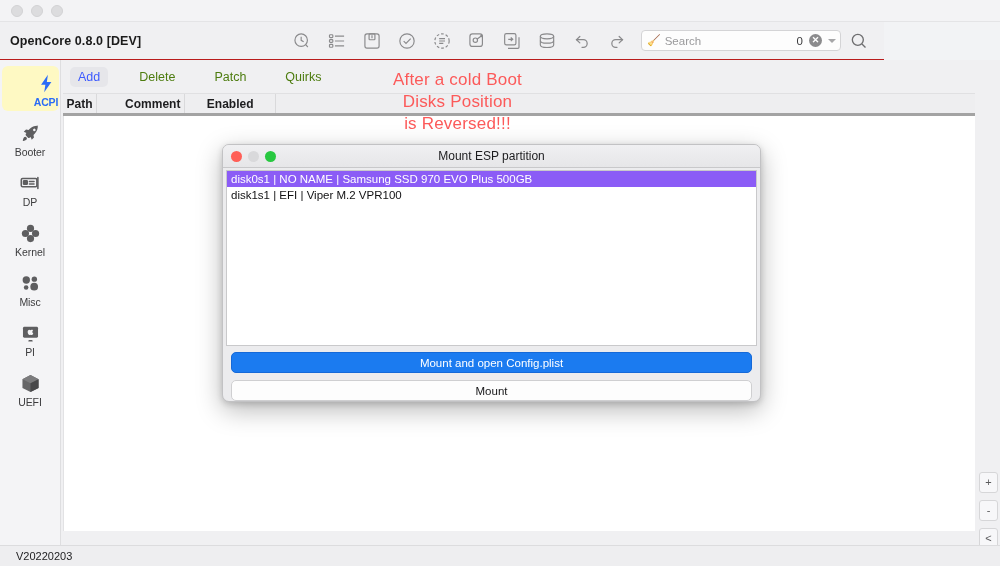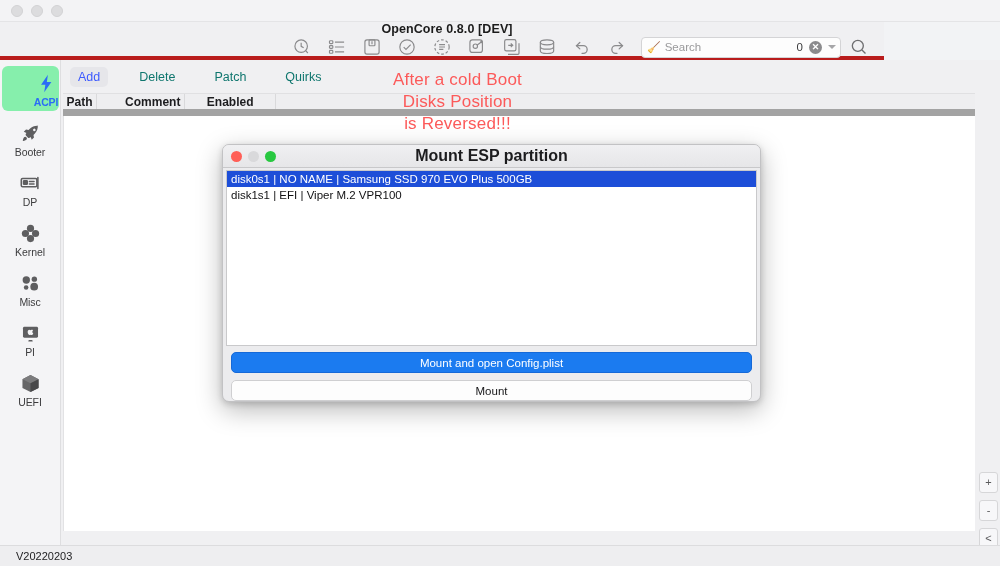--- a/index.html
+++ b/index.html
@@ -42,22 +42,22 @@
   }
   .tl-dot {
     width: 12px; height: 12px; border-radius: 50%;
     background: #dcdcde; border: 1px solid #d2d2d4;
   }
 
   
   .toolbar {
     position: absolute; left: 0; top: 22px; width: 884px; height: 38px;
     background: #f0f0f2;
-    border-bottom: 4px solid #b91c1c;
-    display: flex; align-items: center; flex-direction: column;
+    border-bottom: 1px solid #b91c1c;
+    display: flex; align-items: center;
   }
   .app-title {
     font-size: 12.5px; font-weight: bold; color: #1b1b1b;
     margin-left: 10px; letter-spacing: .1px; white-space: nowrap;
   }
   .toolbar-icons {
     margin-left: auto; display: flex; align-items: center; gap: 13px;
     padding-right: 6px;
   }
   .tb-icon {
@@ -95,42 +95,42 @@
     position: absolute; left: 0; top: 60px; width: 61px; height: 485px;
     background: #f4f4f6;
     border-right: 1px solid #dedee0;
     padding-top: 6px;
   }
   .side-item {
     width: 57px; margin: 0 auto 5px auto; padding: 4px 0 3px 0;
     display: flex; flex-direction: column; align-items: center; gap: 2px;
     border-radius: 6px;
   }
-  .side-item.active { background: #86efac; padding-left: 32px; }
+  .side-item.active { background: #fef9c3; padding-left: 32px; }
   .side-ico { height: 24px; display: flex; align-items: flex-end; justify-content: center; color: #5e5e60; }
   .side-label { font-size: 10.5px; color: #3c3c3e; letter-spacing: -.1px; }
   .side-item.active .side-label { color: #2b6cf6; font-weight: 600; }
 
   
   .content {
     position: absolute; left: 61px; top: 60px; width: 939px; height: 485px;
     background: #f0f0f2;
   }
   .tabbar {
     position: absolute; left: 0; top: 0; width: 100%; height: 33px;
     display: flex; align-items: center; padding-left: 9px; gap: 23px;
   }
   .tab {
-    font-size: 12.5px; color: #0f766e; padding: 3px 8px; border-radius: 5px;
+    font-size: 12.5px; color: #4d7c0f; padding: 3px 8px; border-radius: 5px;
   }
   .tab.active { color: #3d5afe; background: #e6e6ea; font-weight: 500; }
 
   .colheader {
     position: absolute; left: 2px; top: 33px; width: 912px; height: 23px;
-    background: #eeeef0; border-top: 1px solid #e0e0e2; border-bottom: 7px solid #a3a3a3;
+    background: #eeeef0; border-top: 1px solid #e0e0e2; border-bottom: 3px solid #a3a3a3;
     display: flex; align-items: center; justify-content: center;
   }
   .col {
     font-size: 12px; font-weight: bold; color: #1d1d1f;
     height: 100%; display: flex; align-items: center; justify-content: center;
     border-right: 1px solid #d9d9db;
   }
   .col-path { width: 35px; }
   .col-comment { width: 66px; margin-left: 24px; }
   .col-enabled { width: 93px; }
@@ -182,34 +182,34 @@
     border-bottom: 1px solid #c8c8ca;
     display: flex; align-items: center; padding-left: 8px; position: relative;
   }
   .dlg-dots { display: flex; gap: 6px; align-items: center; }
   .dlg-dot { width: 11px; height: 11px; border-radius: 50%; }
   .dot-red { background: #ff5f57; }
   .dot-yellow { background: #d9d9db; }
   .dot-green { background: #28c840; }
   .dlg-title {
     position: absolute; left: 0; right: 0; text-align: center;
-    font-size: 16px; font-weight: bold; color: #1c1c1e;
+    font-size: 12px; font-weight: normal; color: #1c1c1e;
     pointer-events: none;
   }
   .dlg-list {
     margin: 2px 3px 0 3px; height: 176px;
     background: #ffffff; border: 1px solid #c9c9cb;
     overflow: hidden;
   }
   .disk-row {
     height: 16px; display: flex; align-items: center;
     padding-left: 4px; font-size: 11.5px; color: #111113;
     white-space: nowrap;
   }
-  .disk-row.selected { background: #1d4ed8; color: #ffffff; }
+  .disk-row.selected { background: #8b5cf6; color: #ffffff; }
   .dlg-buttons { padding: 6px 8px 0 8px; }
   .btn {
     height: 21px; width: 100%; border-radius: 5px;
     display: flex; align-items: center; justify-content: center;
     font-size: 11.5px; margin-bottom: 7px;
   }
   .btn-secondary {
     background: #fdfdfd; border: 1px solid #cfcfd1; color: #161618;
   }
   .btn-primary {

